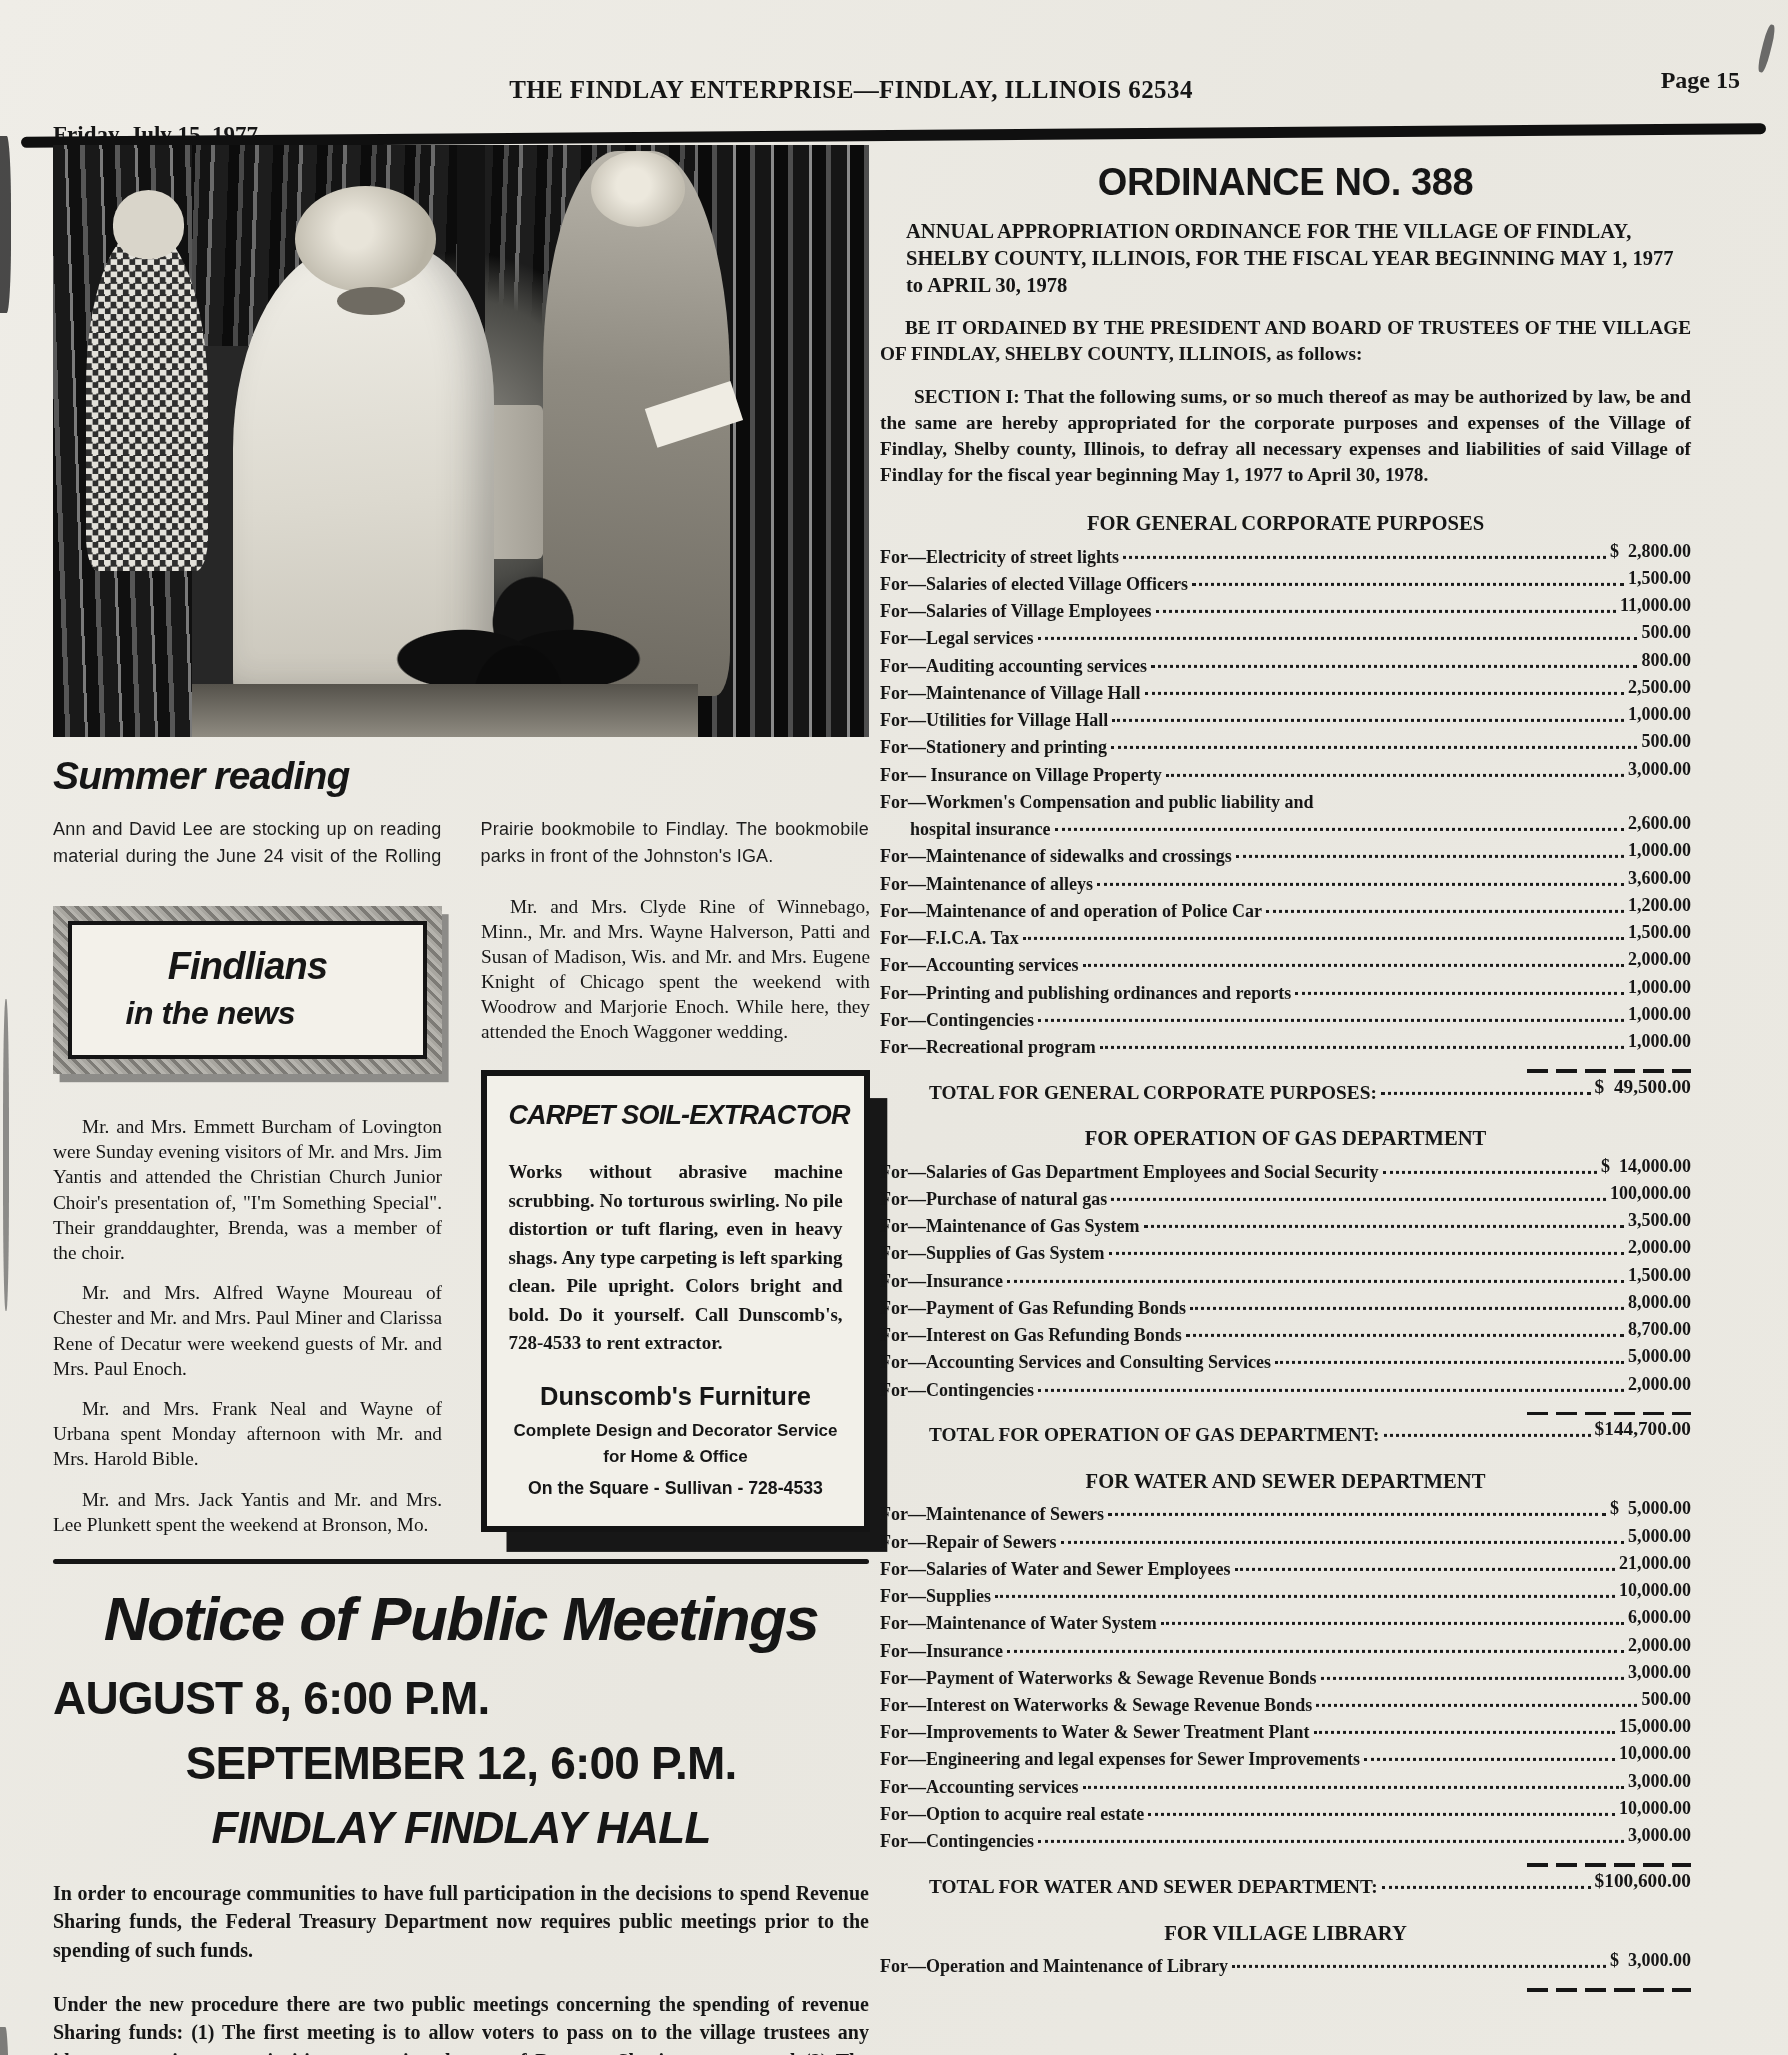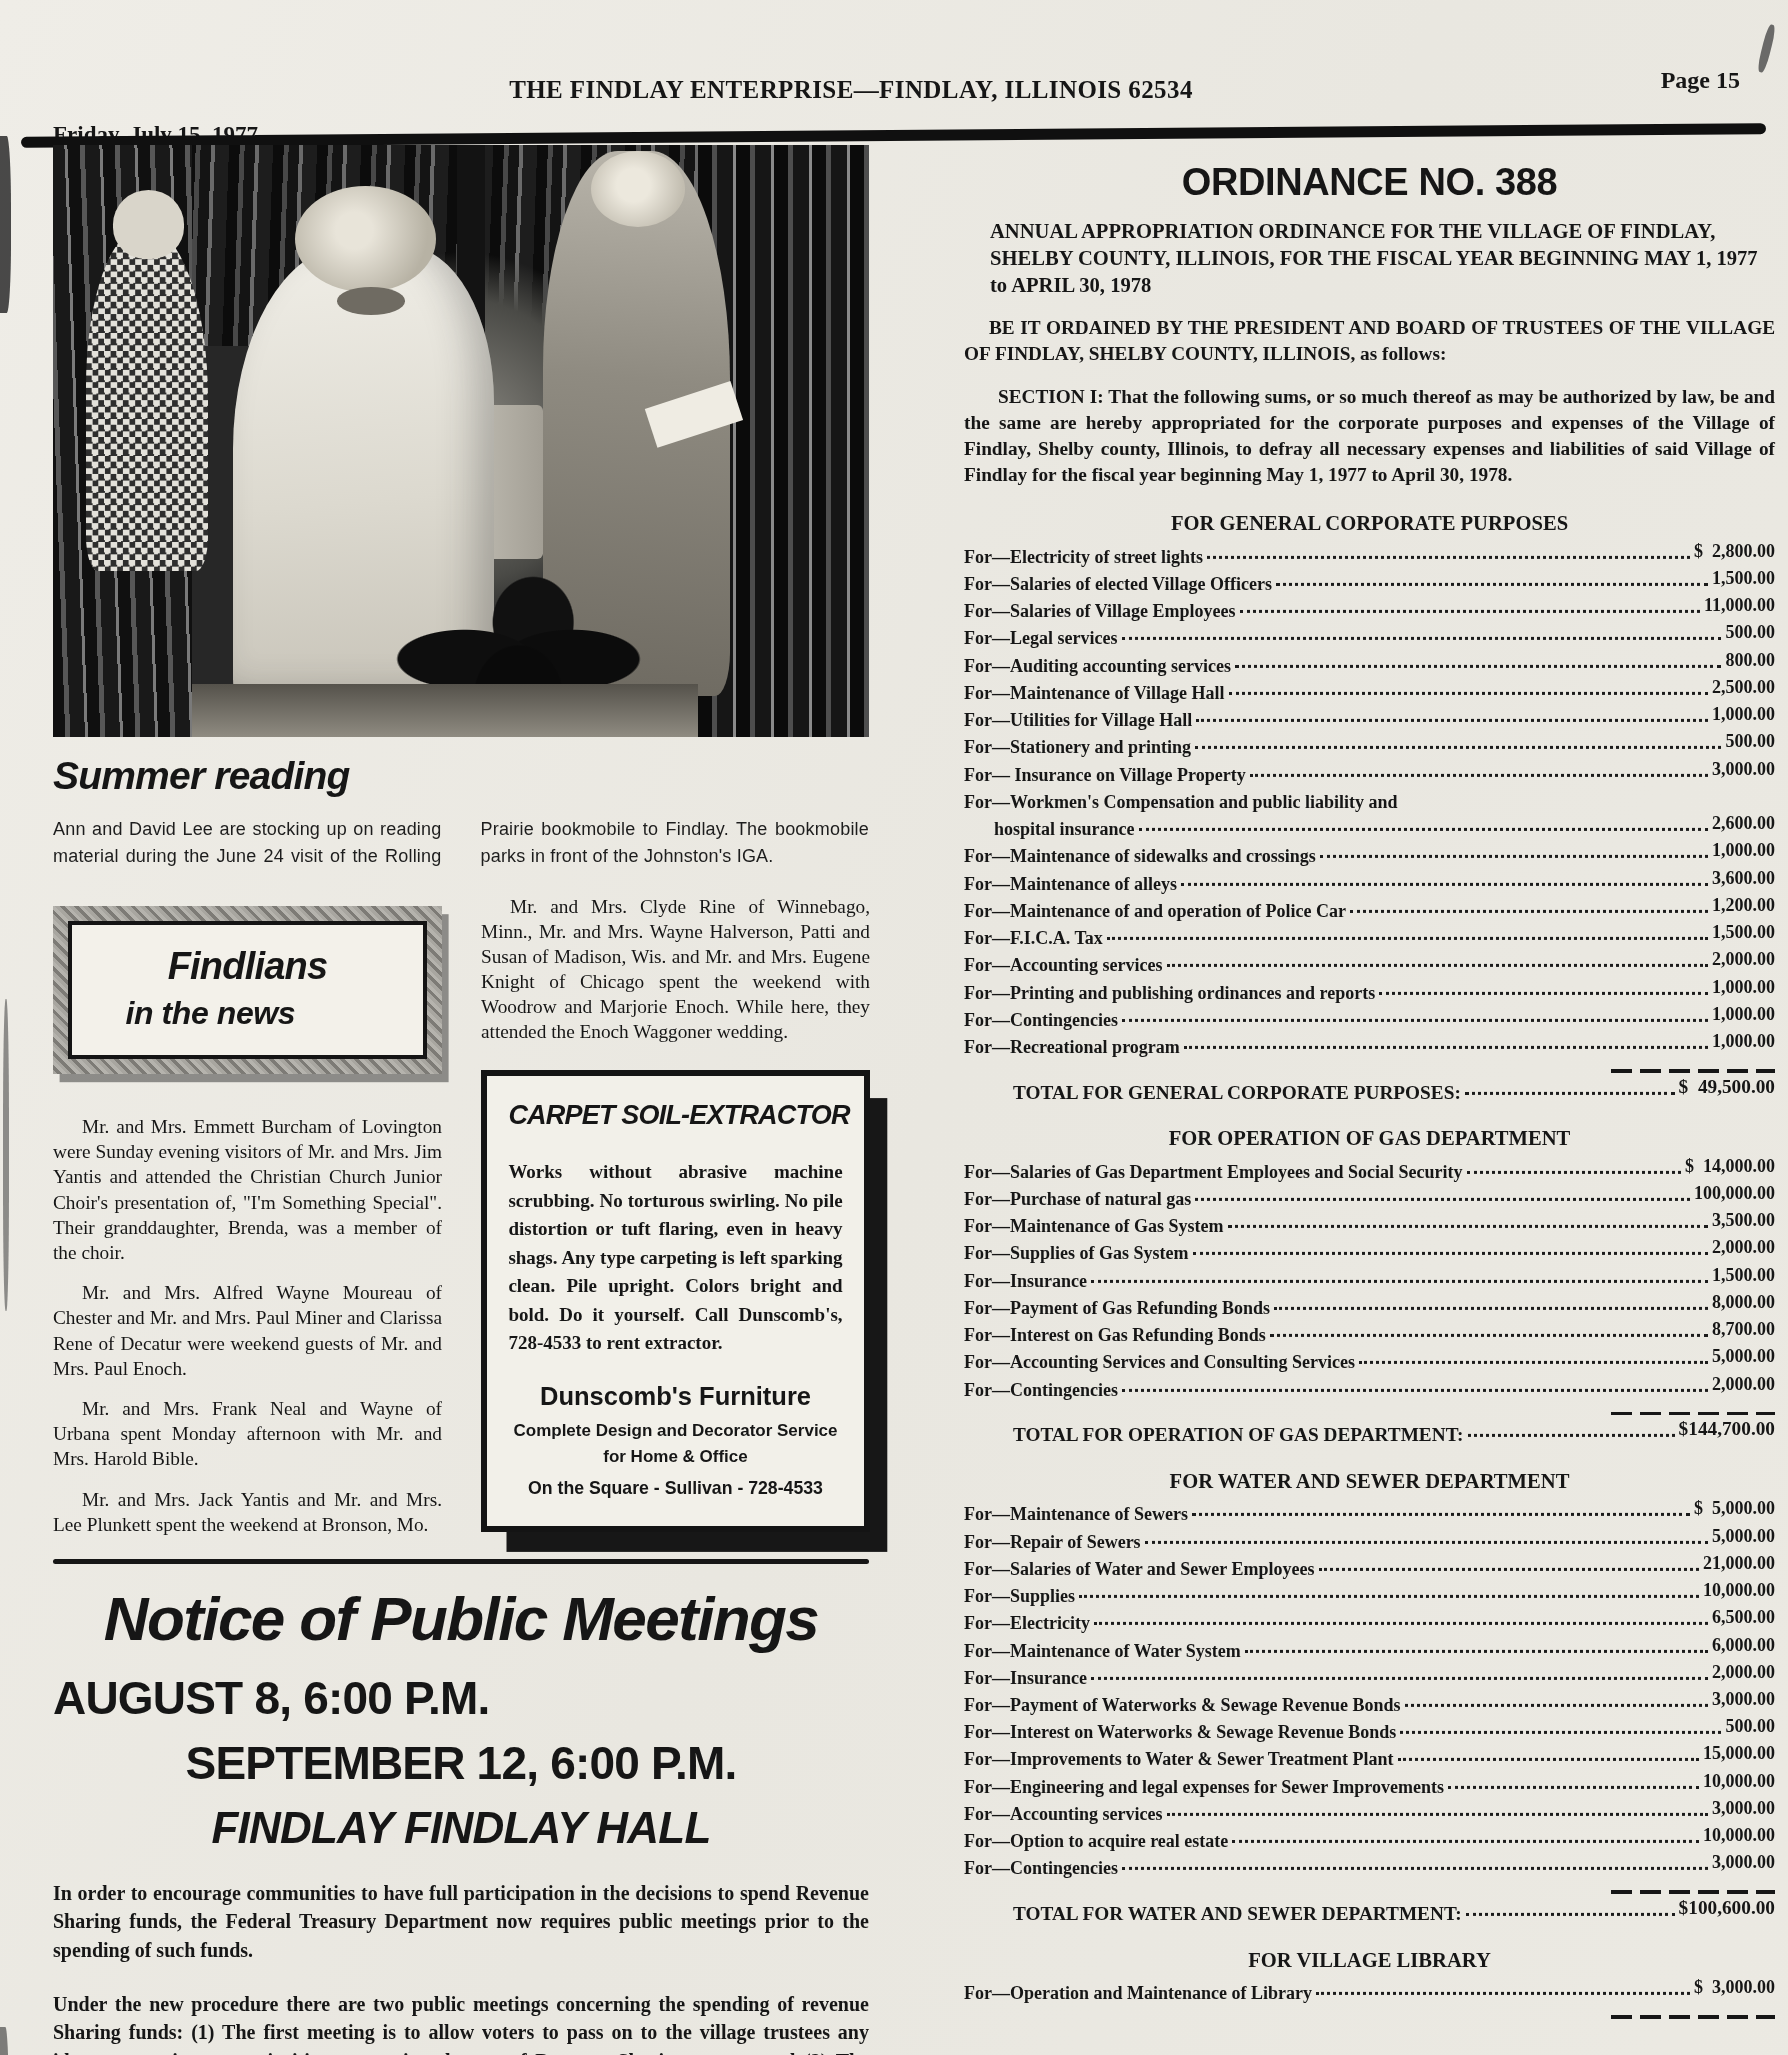--- a/index.html
+++ b/index.html
@@ -13,21 +13,21 @@
     overflow:hidden;
   }
   
   .header-date { position:absolute; left:53px; top:74px; font-weight:700; font-size:23px;margin-top:48px; }
   .header-masthead { position:absolute; left:851px; top:76px; transform:translateX(-50%); font-weight:700; font-size:25px; letter-spacing:0.4px; white-space:nowrap; }
   .header-page { position:absolute; right:49px; top:67px; font-weight:700; font-size:24px; }
   .header-rule { position:absolute; left:21.4px; top:130px; width:1745px; height:10.7px; background:#101010; border-radius:5.8px; transform:rotate(-0.45deg); }
 
   
   .col-left  { position:absolute; left:53px;  top:145px; width:816px; }
-  .col-right { position:absolute; left:964px; top:161px; width:811px; }
+  .col-right { position:absolute; left:880px; top:161px; width:811px; }
 
   
   .photo { position:relative; width:100%; height:592px; background:#272727; overflow:hidden; }
   .ph-shelf-top { position:absolute; left:0; top:0; width:100%; height:34%;
     background:repeating-linear-gradient(92deg,#0c0c0c 0 10.7px,#484848 10.7px 15.6px,#141414 15.6px 26px,#6a6a6a 26px 30px,#1d1d1d 30px 44px); }
   .ph-shelf-left { position:absolute; left:0; top:0; width:17%; height:100%;
     background:repeating-linear-gradient(88deg,#101010 0 12.3px,#575757 12.3px 17.3px,#191919 17.3px 32px,#7a7a7a 32px 35px); }
   .ph-shelf-right { position:absolute; right:0; top:0; width:21%; height:100%;
     background:repeating-linear-gradient(90deg,#0b0b0b 0 14px,#4e4e4e 14px 19px,#161616 19px 35px,#8a8a8a 35px 38px); }
   .ph-mid { position:absolute; left:28%; top:18%; width:44%; height:64%;
@@ -349,25 +349,20 @@
         <span class="ord-label">For—Salaries of Water and Sewer Employees</span>
         <span class="dots"></span>
         <span class="ord-amt">21,000.00</span>
       </div>
       <div class="ord-row">
         <span class="ord-label">For—Supplies</span>
         <span class="dots"></span>
         <span class="ord-amt">10,000.00</span>
       </div>
       <div class="ord-row">
-        <span class="ord-label">For—Electricity</span>
-        <span class="dots"></span>
-        <span class="ord-amt">6,500.00</span>
-      </div>
-      <div class="ord-row">
         <span class="ord-label">For—Maintenance of Water System</span>
         <span class="dots"></span>
         <span class="ord-amt">6,000.00</span>
       </div>
       <div class="ord-row">
         <span class="ord-label">For—Insurance</span>
         <span class="dots"></span>
         <span class="ord-amt">2,000.00</span>
       </div>
       <div class="ord-row">

